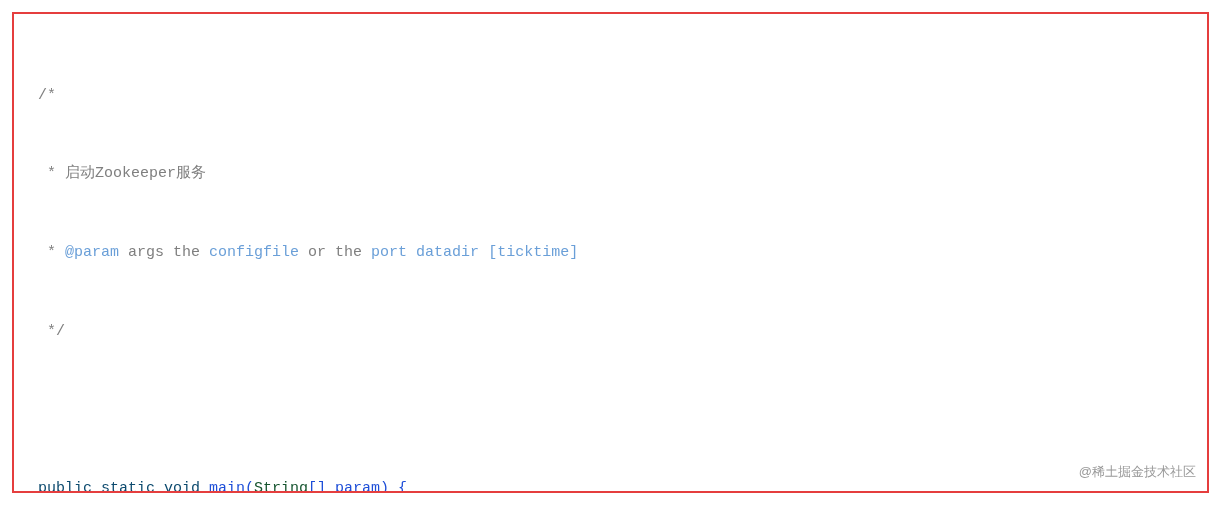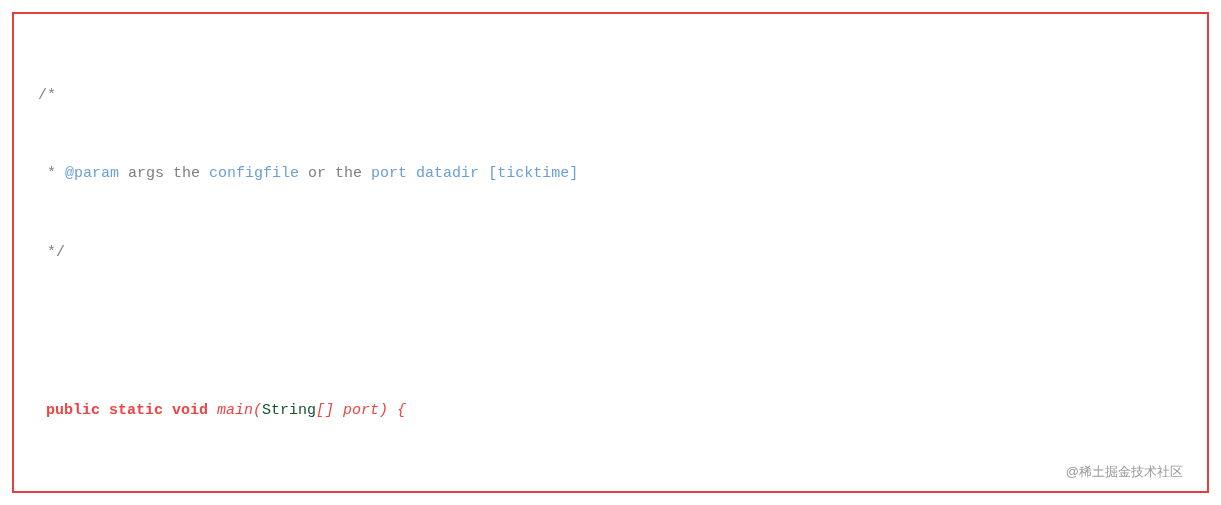--- a/index.html
+++ b/index.html
@@ -30,48 +30,49 @@
 
     .code-block {
       font-family: 'Courier New', Courier, monospace;
       font-size: 15px;
       line-height: 1.75;
       white-space: pre;
     }
 
     .color-comment { color: #7f7f7f; }
     .color-comment-blue { color: #6a9fd8; margin-top: 15px; }
-    .color-keyword { color: #ef4444; font-weight: bold; margin-left: 8px; }
-    .color-normal { color: #ef4444; font-style: italic; }
+    .color-keyword { color: #0c4a6e; font-weight: normal; }
+    .color-normal { color: #1d4ed8; }
     .color-class { color: #14532d; }
 
     .watermark {
       position: absolute;
       bottom: 10px;
-      right: 24px;
+      right: 11px;
       font-size: 13px;
       color: #999999;
       font-family: 'Microsoft YaHei', SimSun, sans-serif;
     }
 
     .line {
       display: block;
       min-height: 1.75em;
     }
   </style>
 </head>
 <body>
 
 <div class="code-container">
   <div class="code-block">
     <span class="line"><span class="color-comment">/*</span></span>
+    <span class="line"><span class="color-comment"> * 启动Zookeeper服务</span></span>
     <span class="line"><span class="color-comment"> * </span><span class="color-comment-blue">@param</span><span class="color-comment"> args the </span><span class="color-comment-blue">configfile</span><span class="color-comment"> or the </span><span class="color-comment-blue">port</span><span class="color-comment"> </span><span class="color-comment-blue">datadir</span><span class="color-comment"> </span><span class="color-comment-blue">[ticktime]</span></span>
     <span class="line"><span class="color-comment"> */</span></span>
     <span class="line"> </span>
-    <span class="line"><span class="color-keyword">public static void</span><span class="color-normal"> main(</span><span class="color-class">String</span><span class="color-normal">[] port) {</span></span>
+    <span class="line"><span class="color-keyword">public static void</span><span class="color-normal"> main(</span><span class="color-class">String</span><span class="color-normal">[] param) {</span></span>
     
     
     
     
     
     
     
     
     
     

